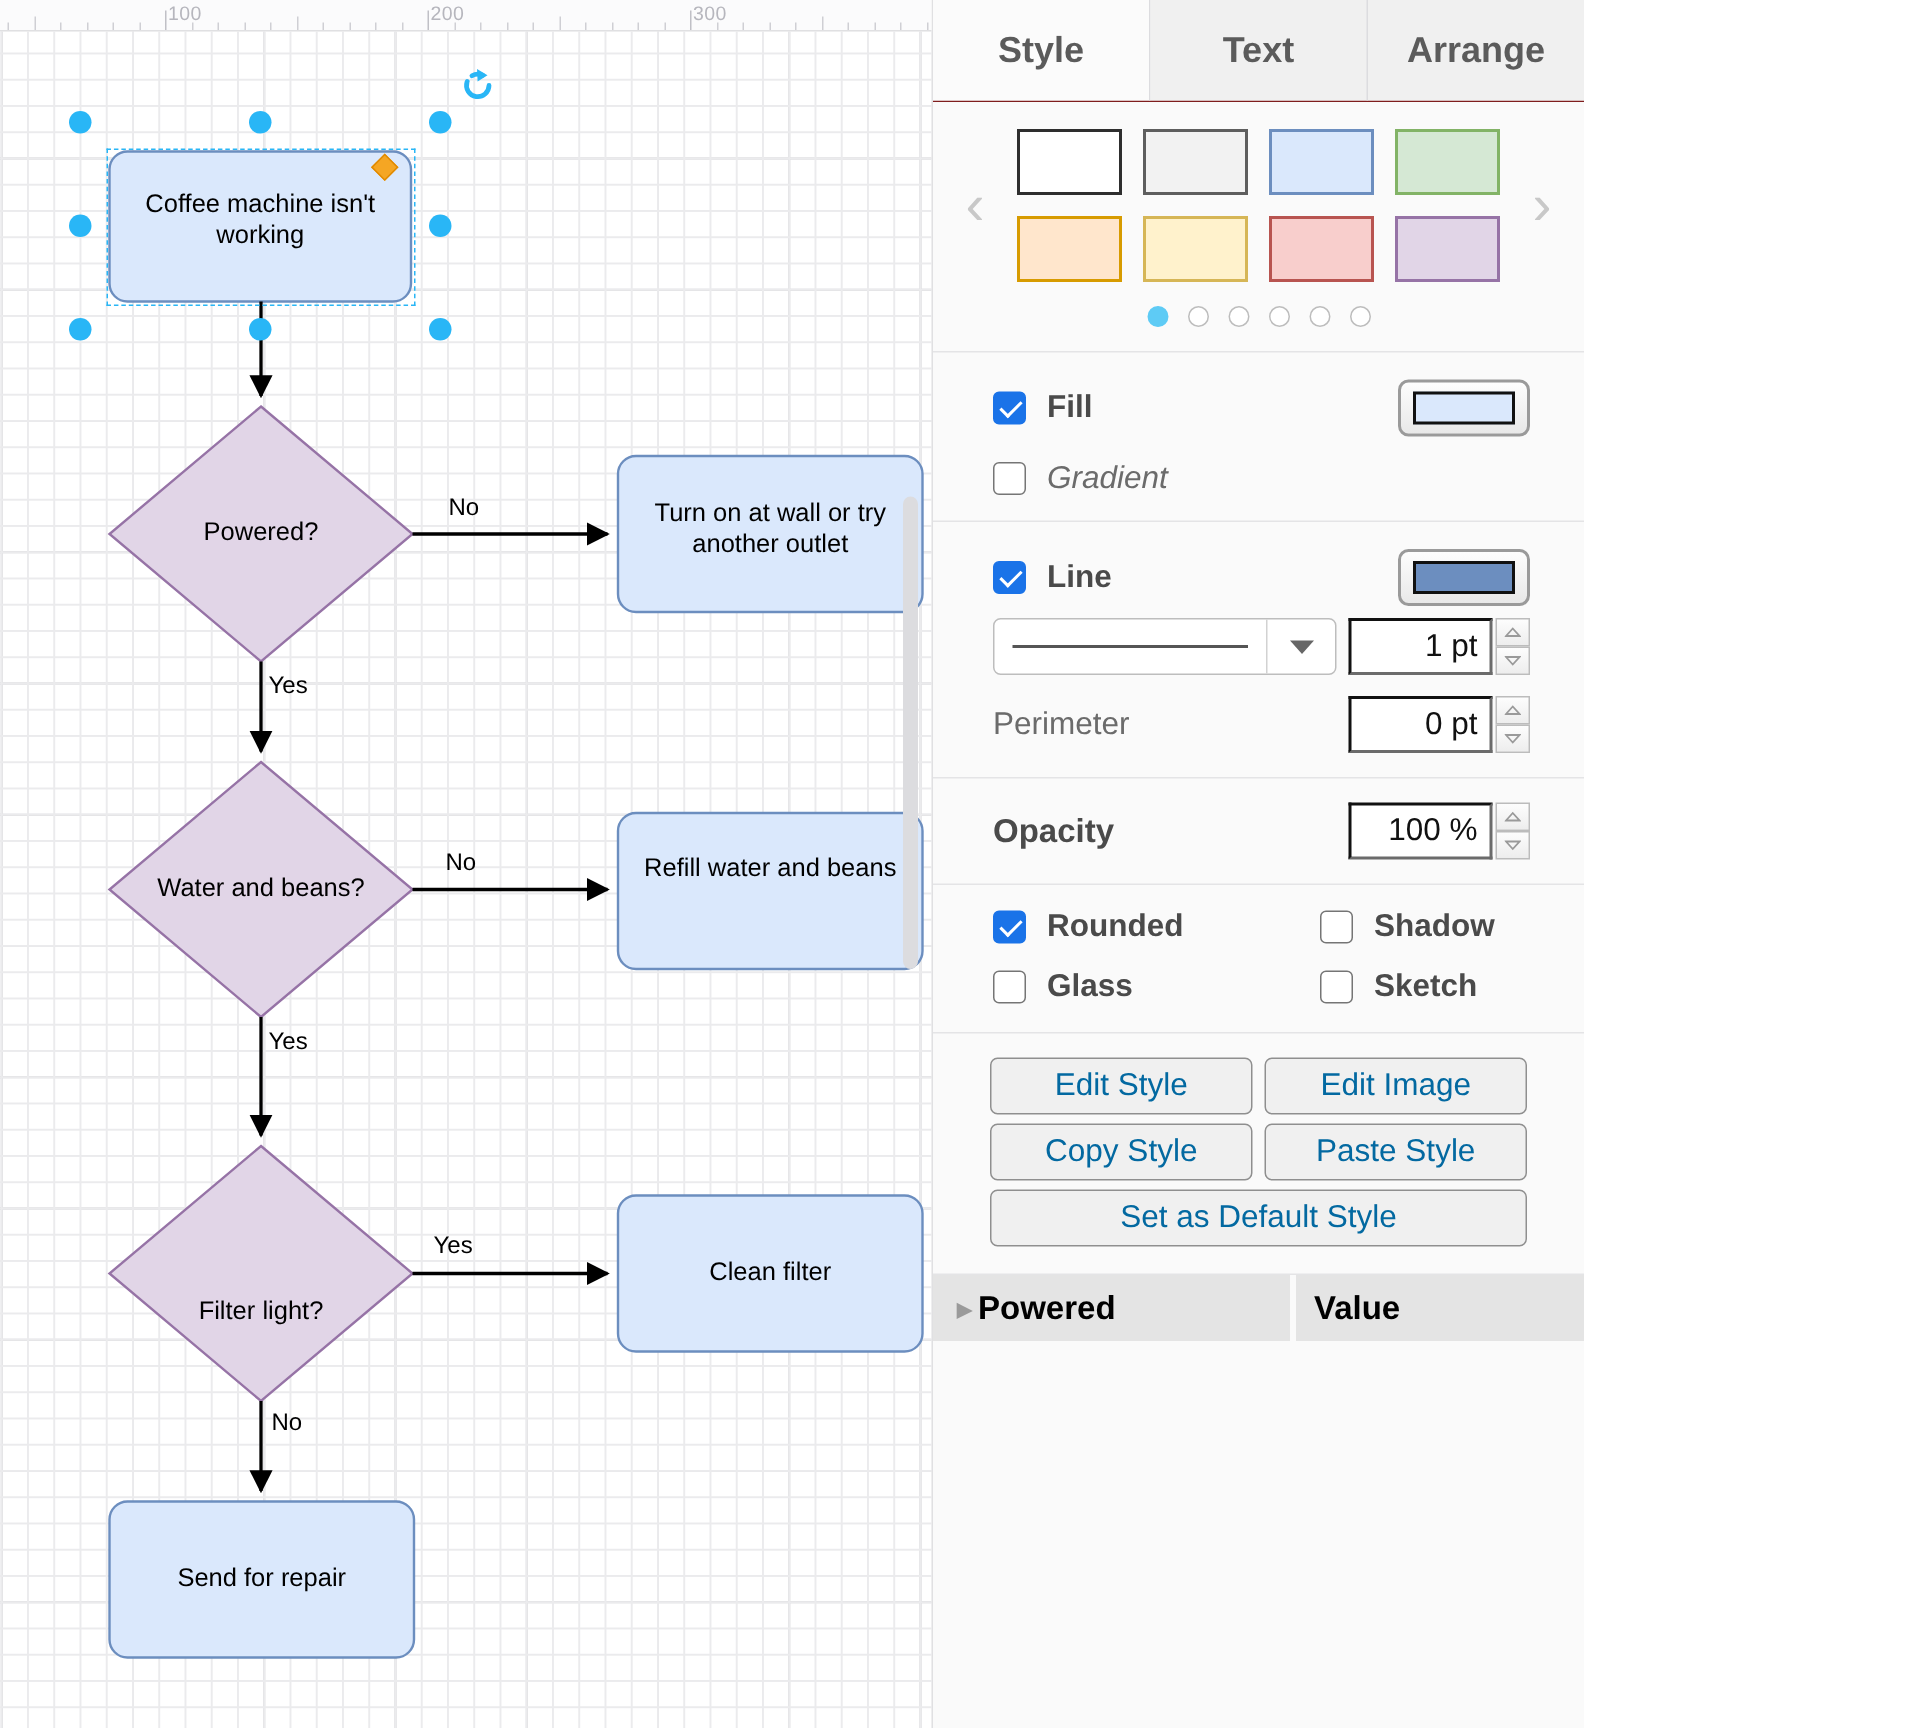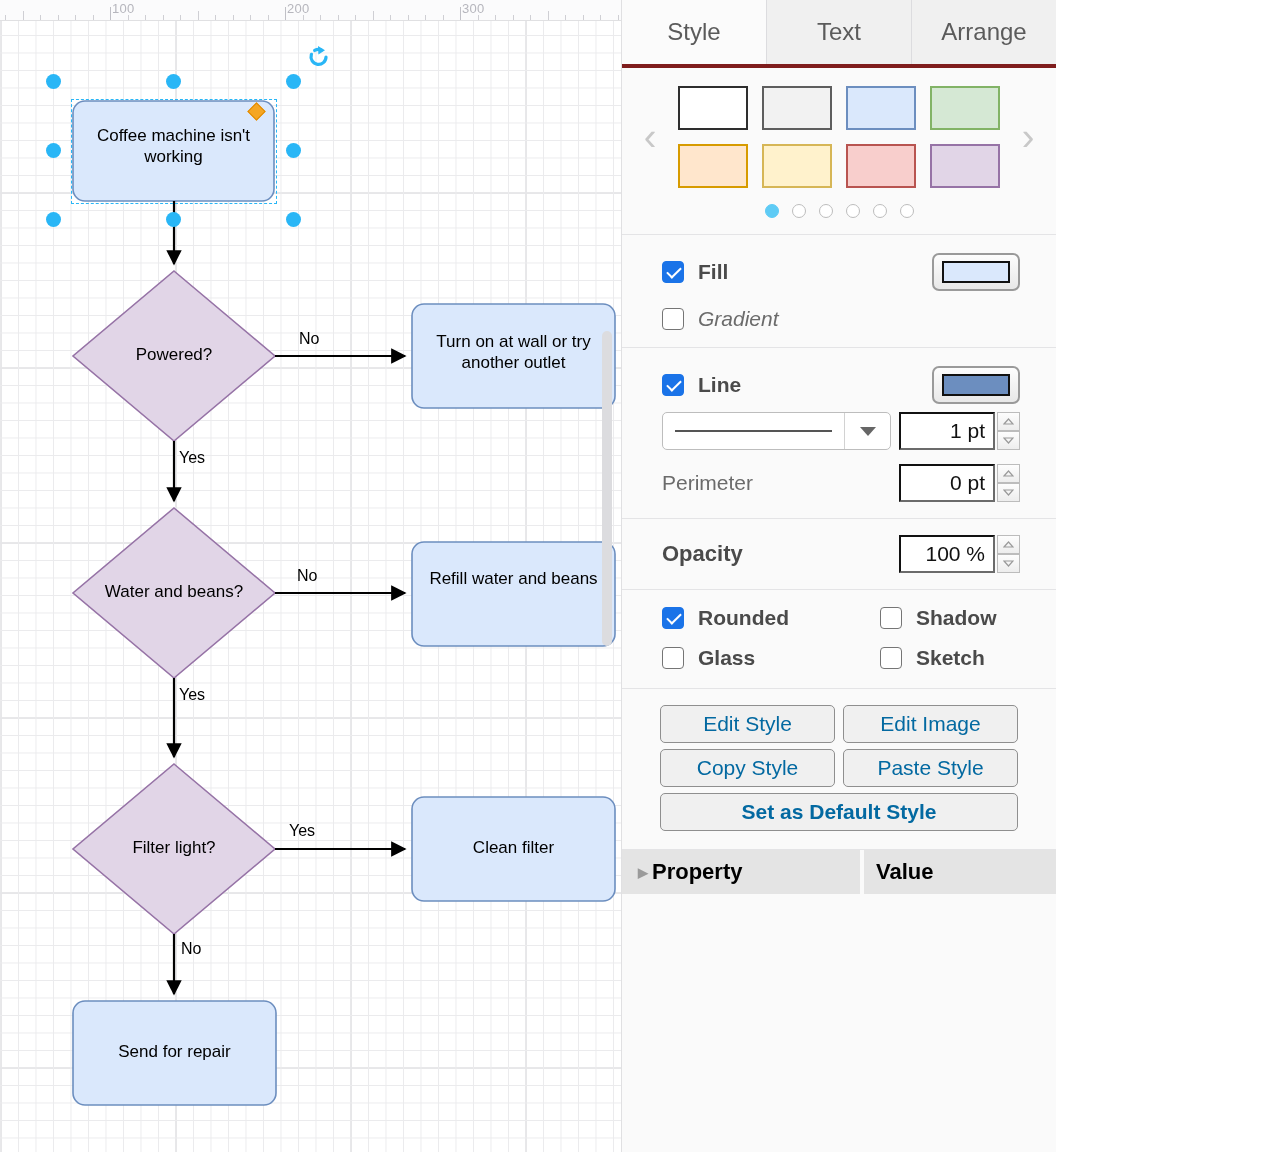--- a/index.html
+++ b/index.html
@@ -129,21 +129,21 @@
   }
 
   
   #panel {
     position: relative;
     width: 480px; height: 1152px;
     background: #fafafa;
     border-left: 1px solid #e0e0e2;
     font-family: "Liberation Sans", sans-serif;
   }
-  #tabs { display: flex; height: 68px; border-bottom: 4px solid #7f1d1d; }
+  #tabs { display: flex; height: 68px; border-bottom: 1px solid #7f1d1d; font-weight: bold; }
   .tab {
     flex: 1; display: flex; align-items: center; justify-content: center;
     font-size: 24px; color: #5b5b5b;
     background: #f0f0f0;
     border-right: 1px solid #dcdcdf;
     cursor: pointer;
   }
   .tab:last-child { border-right: none; }
   .tab.active { background: #fbfbfb; }
 
@@ -316,21 +316,21 @@
       <line x1="174" y1="678" x2="174" y2="757" stroke="#000" stroke-width="2.2" marker-end="url(#arrow)"></line>
       <line x1="275" y1="849" x2="405" y2="849" stroke="#000" stroke-width="2.2" marker-end="url(#arrow)"></line>
       <line x1="174" y1="934" x2="174" y2="994" stroke="#000" stroke-width="2.2" marker-end="url(#arrow)"></line>
     </svg>
 
     <div class="node-label" style="left:83px; top:126px; width:181px;">Coffee machine isn't working</div>
     <div class="node-label" style="left:84px; top:345px; width:180px;">Powered?</div>
     <div class="node-label" style="left:422px; top:332px; width:183px;">Turn on at wall or try another outlet</div>
     <div class="node-label" style="left:80px; top:582px; width:188px;">Water and beans?</div>
     <div class="node-label" style="left:422px; top:569px; width:183px;">Refill water and beans</div>
-    <div class="node-label" style="left:84px; top:838px; width:180px;">Filter light?</div>
+    <div class="node-label" style="left:84px; top:864px; width:180px;">Filter light?</div>
     <div class="node-label" style="left:422px; top:838px; width:183px;">Clean filter</div>
     <div class="node-label" style="left:83px; top:1042px; width:183px;">Send for repair</div>
 
     <div class="edge-label" style="left:299px; top:330px;">No</div>
     <div class="edge-label" style="left:179px; top:449px;">Yes</div>
     <div class="edge-label" style="left:297px; top:567px;">No</div>
     <div class="edge-label" style="left:179px; top:686px;">Yes</div>
     <div class="edge-label" style="left:289px; top:822px;">Yes</div>
     <div class="edge-label" style="left:181px; top:940px;">No</div>
 
@@ -507,29 +507,29 @@
 
     <div class="section" style="padding:16px 38px 18px 38px;">
       <div style="display:flex; gap:8px;">
         <div class="pbtn" style="flex:1;">Edit Style</div>
         <div class="pbtn" style="flex:1;">Edit Image</div>
       </div>
       <div style="display:flex; gap:8px; margin-top:6px;">
         <div class="pbtn" style="flex:1;">Copy Style</div>
         <div class="pbtn" style="flex:1;">Paste Style</div>
       </div>
-      <div style="margin-top:6px;font-weight:bold;">
+      <div style="margin-top:6px;">
         <div class="pbtn">Set as Default Style</div>
       </div>
     </div>
 
     <div id="prop-header">
       <div class="prop-col" id="prop-col-name">
         <span id="prop-tri">▶</span>
-        <span>Property</span>
+        <span>Powered</span>
       </div>
       <div class="prop-col" id="prop-col-value">
         <span>Value</span>
       </div>
     </div>
     <div style="height:180px; background:#fafafa;"></div>
   </div>
 </div>
 
 </body></html>

